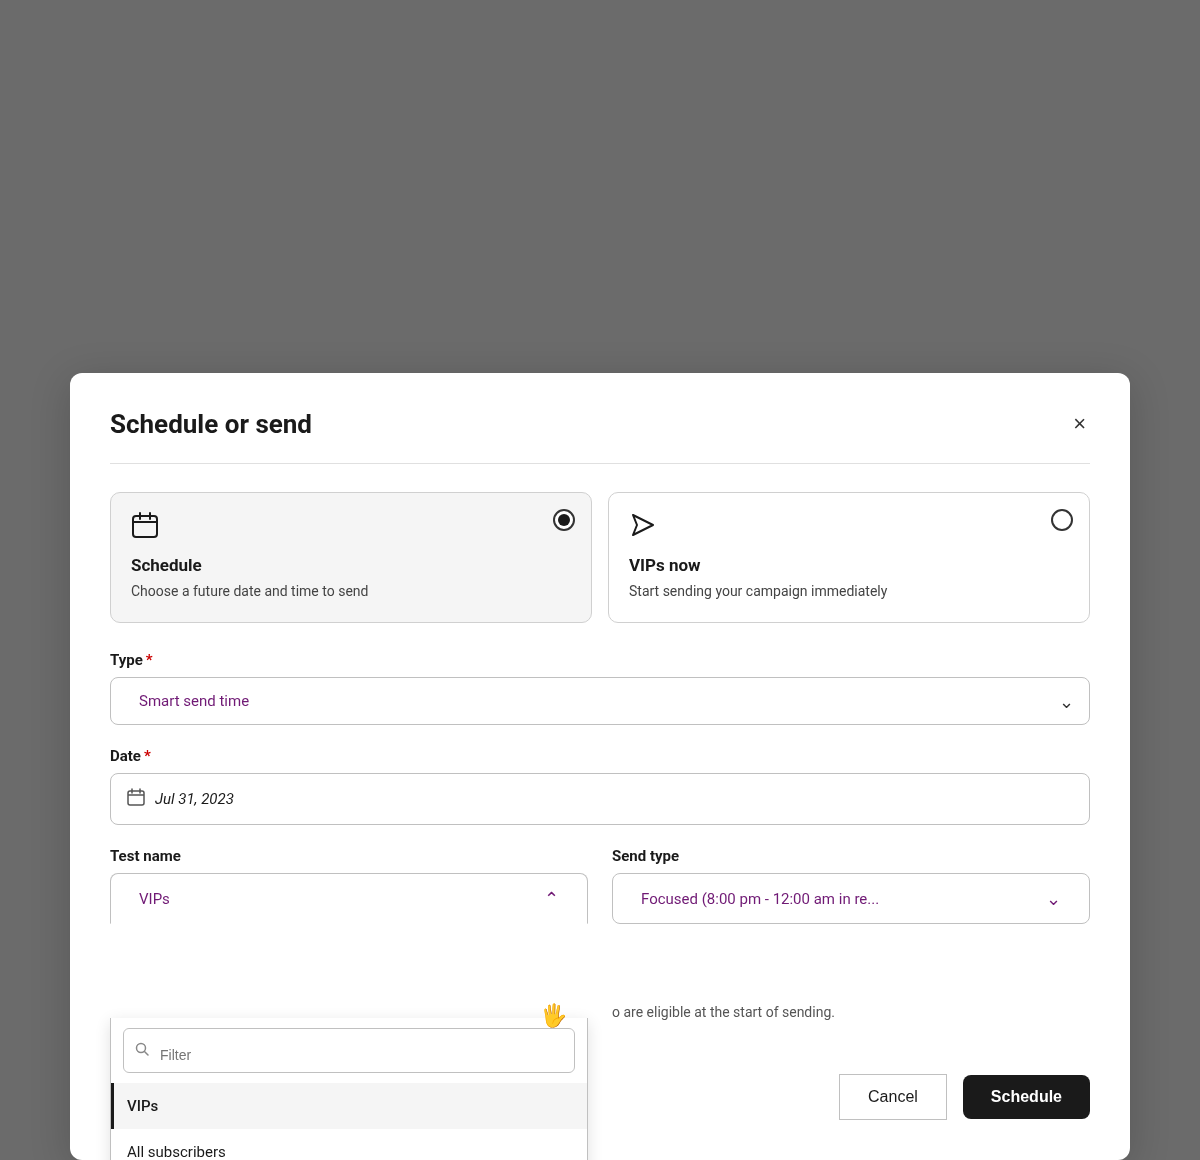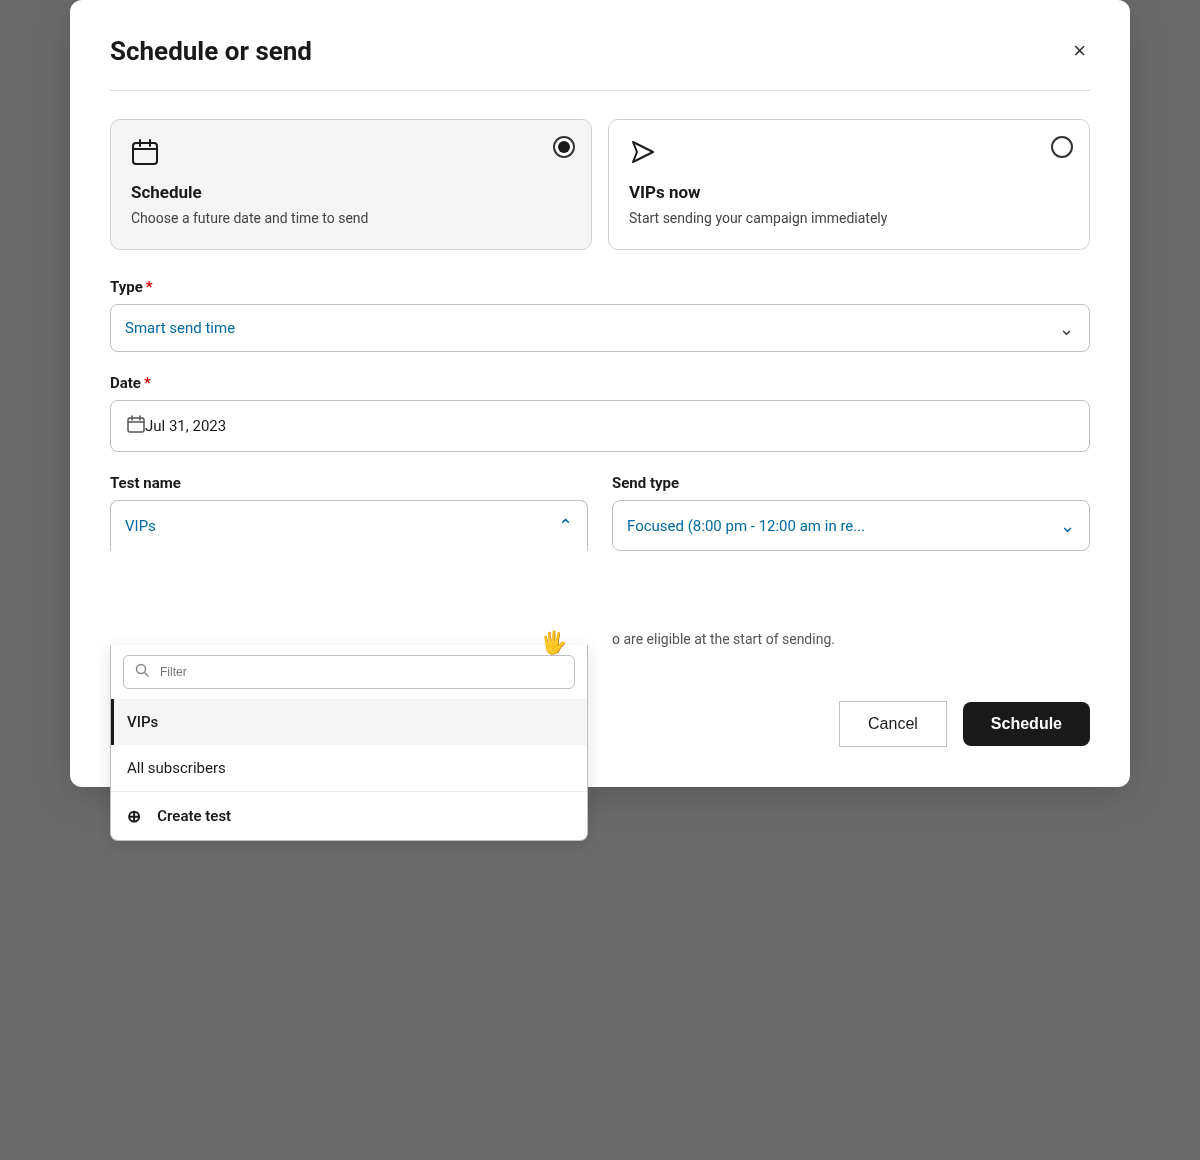--- a/index.html
+++ b/index.html
@@ -10,21 +10,21 @@
       align-items: center;
       min-height: 1160px;
       font-family: -apple-system, BlinkMacSystemFont, 'Segoe UI', Roboto, sans-serif;
     }
     .modal-overlay {
       position: relative;
       width: 1200px;
       min-height: 1160px;
       display: flex;
       justify-content: center;
-      align-items: flex-start;
+      align-items: flex-end;
     }
     .modal {
       background: #fff;
       border-radius: 12px;
       width: 1060px;
       padding: 36px 40px 40px 40px;
       position: relative;
       box-shadow: 0 8px 40px rgba(0,0,0,0.18);
     }
     .modal-header {
@@ -135,40 +135,42 @@
       top: 50%;
       transform: translateY(-50%);
       font-size: 18px;
       color: #333;
       pointer-events: none;
     }
     .select-display {
       width: 100%;
       border: 1.5px solid #c0c0c0;
       border-radius: 8px;
-      padding: 14px 14px;
-      font-size: 15px;
-      color: #0369a1;
+      padding: 14px 28px;
+      font-size: 15px;
+      color: #701a75;
       background: #fff;
       cursor: pointer;
       display: flex;
       align-items: center;
       justify-content: space-between;
     }
     .date-field {
       width: 100%;
       border: 1.5px solid #c0c0c0;
       border-radius: 8px;
       padding: 14px 16px;
       font-size: 15px;
       color: #1a1a1a;
       background: #fff;
       display: flex;
       align-items: center;
-      cursor: pointer;
+      gap: 10px;
+      cursor: pointer;
+      font-style: italic;
     }
     .two-col {
       display: flex;
       gap: 24px;
       margin-bottom: 0;
       position: relative;
     }
     .two-col .field-section {
       flex: 1;
       position: relative;
@@ -246,22 +248,22 @@
       color: #fff;
       cursor: pointer;
     }
     .dropdown-search-wrapper {
       position: relative;
       padding: 10px 12px;
     }
     .dropdown-search-wrapper input {
       border: 1.5px solid #c0c0c0;
       border-radius: 6px;
-      padding: 9px 12px 9px 36px;
-      font-size: 12px;
+      padding: 18px 12px 9px 36px;
+      font-size: 14px;
       width: 100%;
       outline: none;
       background: #fff;
     }
     .dropdown-search-icon {
       position: absolute;
       left: 24px;
       top: 50%;
       transform: translateY(-50%);
       color: #888;

